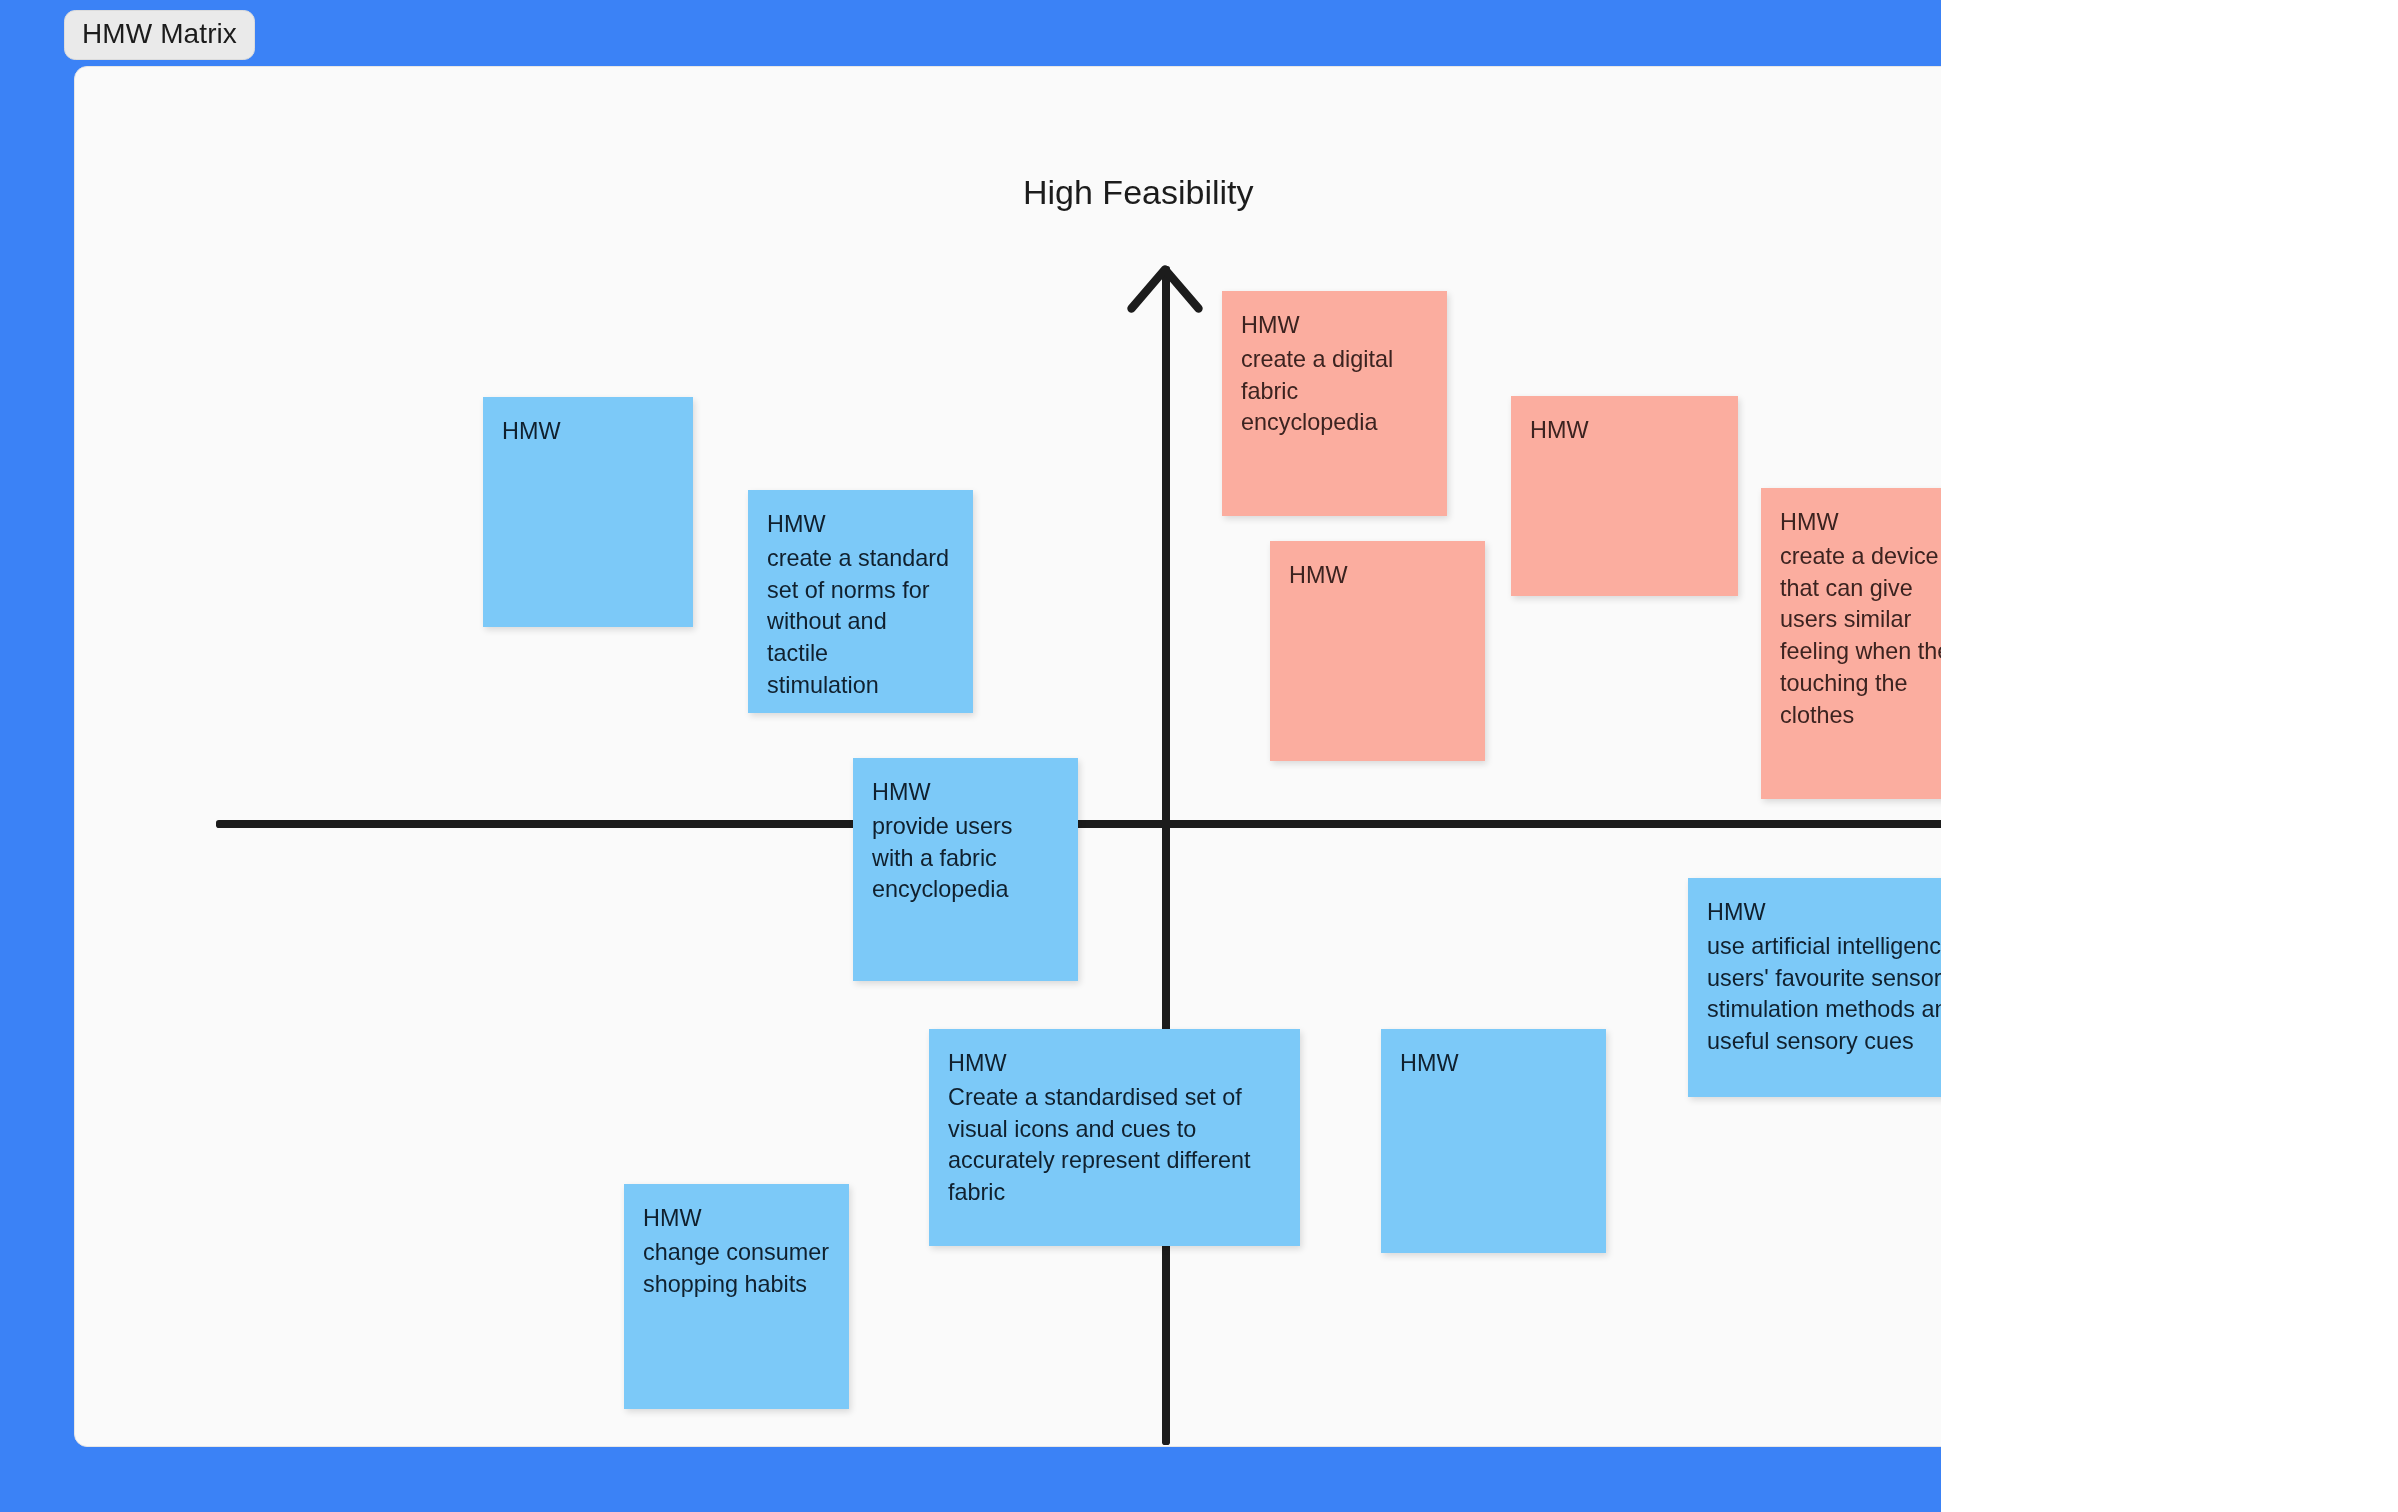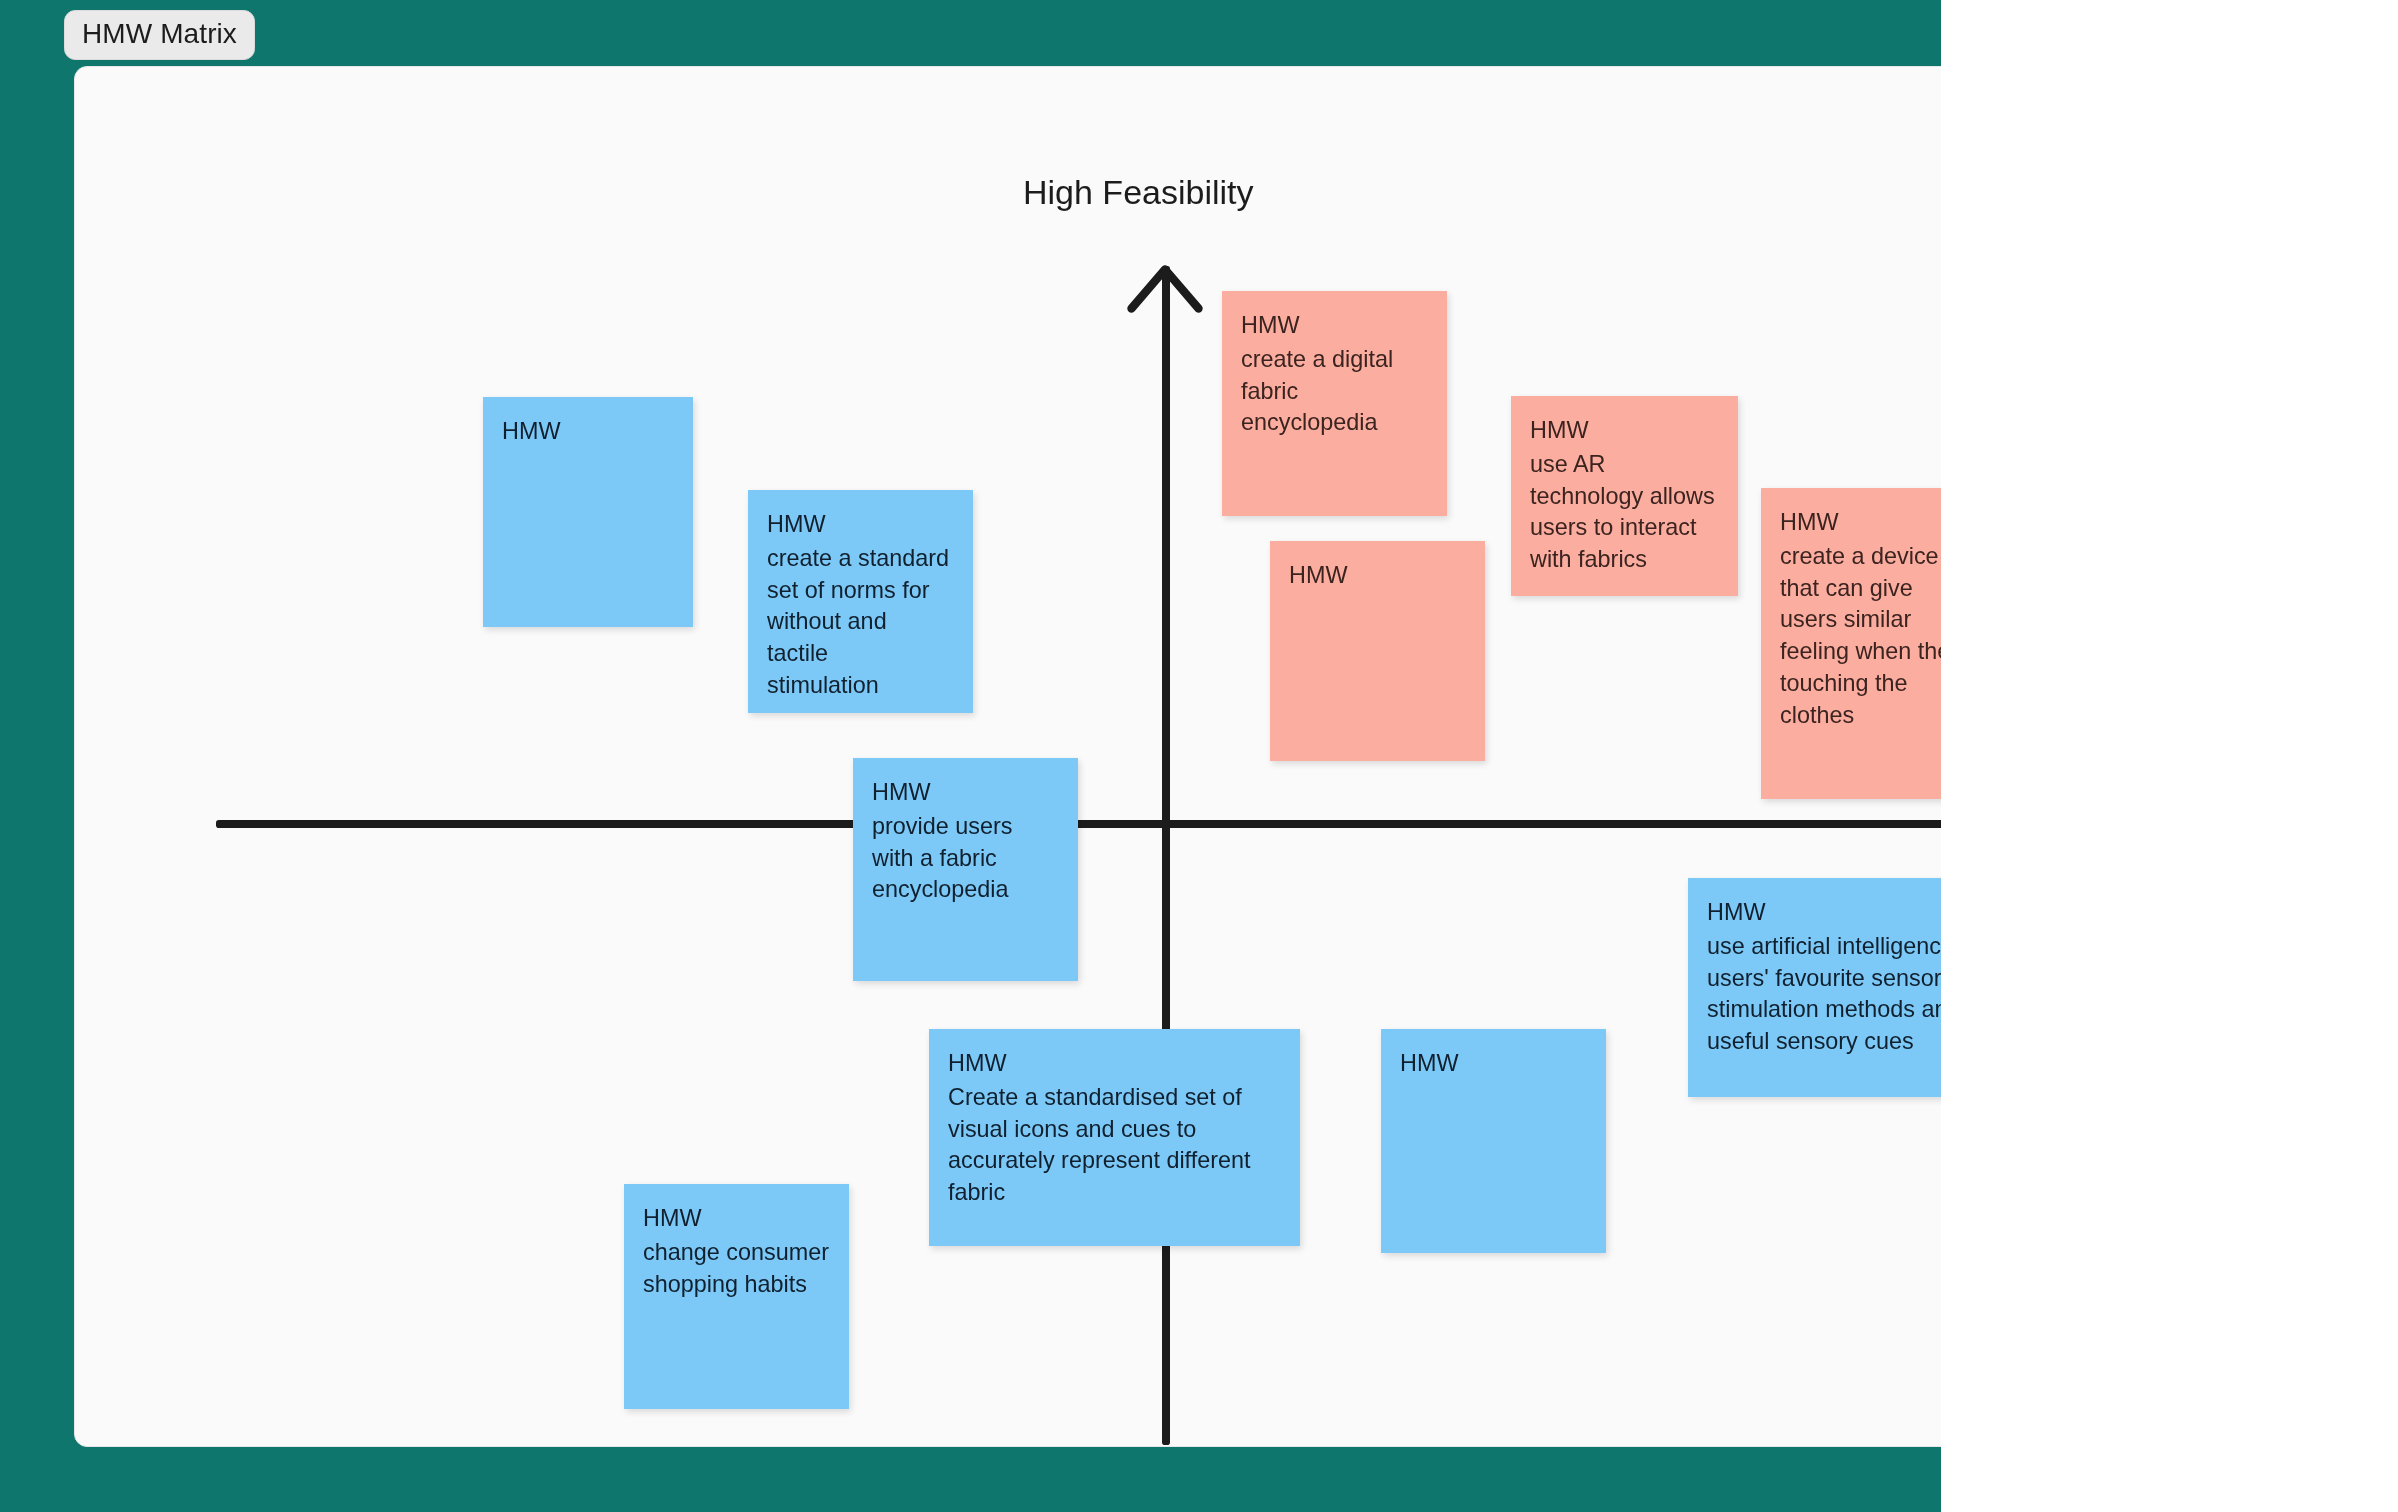--- a/index.html
+++ b/index.html
@@ -5,21 +5,21 @@
   html, body {
     margin: 0;
     padding: 0;
     background: #ffffff;
     font-family: "Liberation Sans", sans-serif;
   }
   #stage {
     position: relative;
     width: 1941px;
     height: 1512px;
-    background: #0f766e;
+    background: #3b82f6;
     overflow: hidden;
   }
   
   .title-chip {
     position: absolute;
     left: 64px;
     top: 10.3px;
     padding: 7.5px 17px 9.4px 17px;
     background: #eaeaea;
     border: 0.9px solid #dcdcdc;
@@ -154,24 +154,20 @@
 stimulation</span>
         </div>
         <div class="note pink" style="left: 1147px; top: 224px; width: 225px; height: 225px;">
           <span class="hmw">HMW</span>
           <span class="body">create a digital
 fabric
 encyclopedia</span>
         </div>
         <div class="note pink" style="left: 1436px; top: 329px; width: 227px; height: 200px;">
           <span class="hmw">HMW</span>
-          <span class="body">use AR
-technology allows
-users to interact
-with fabrics</span>
         </div>
         <div class="note pink" style="left: 1686px; top: 421px; width: 225px; height: 311px;">
           <span class="hmw">HMW</span>
           <span class="body">create a device
 that can give
 users similar
 feeling when they
 touching the
 clothes</span>
         </div>

